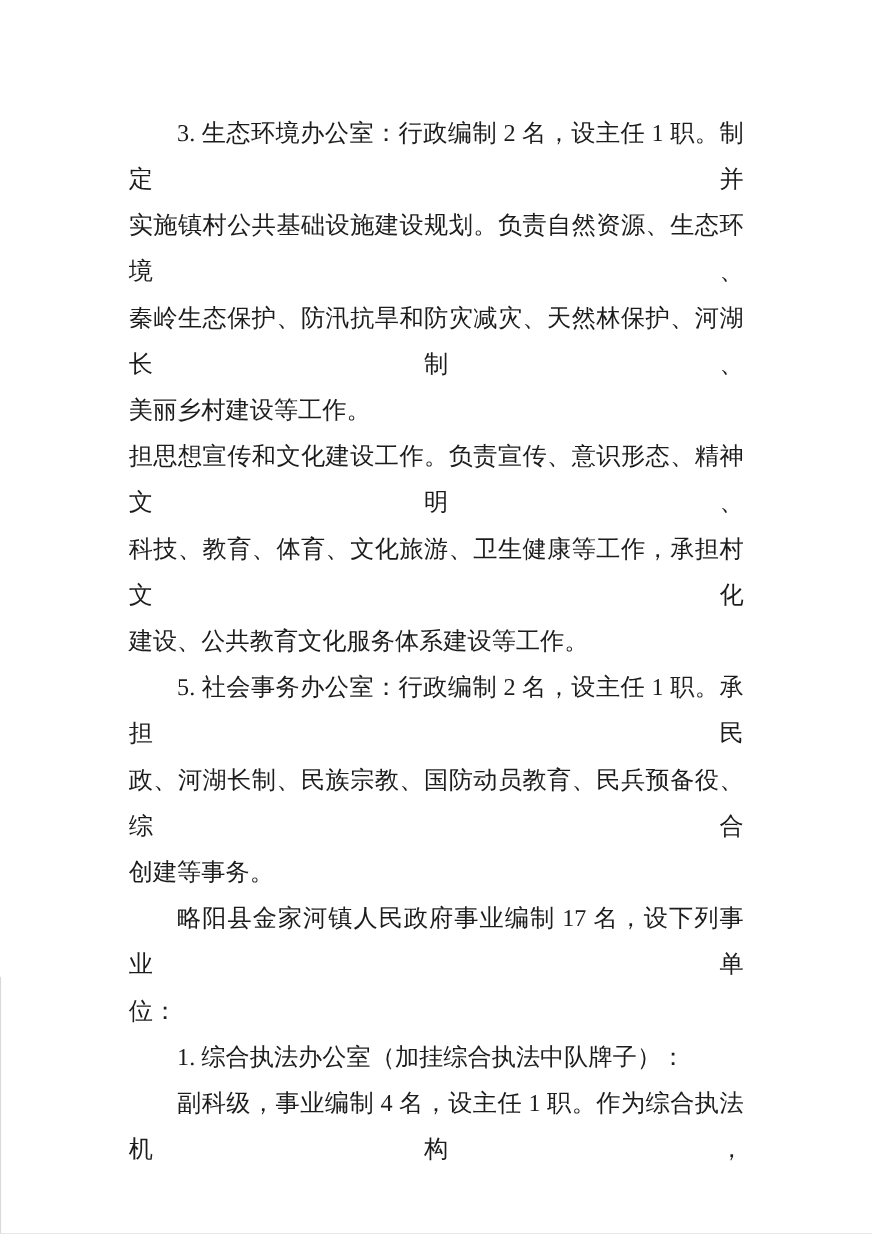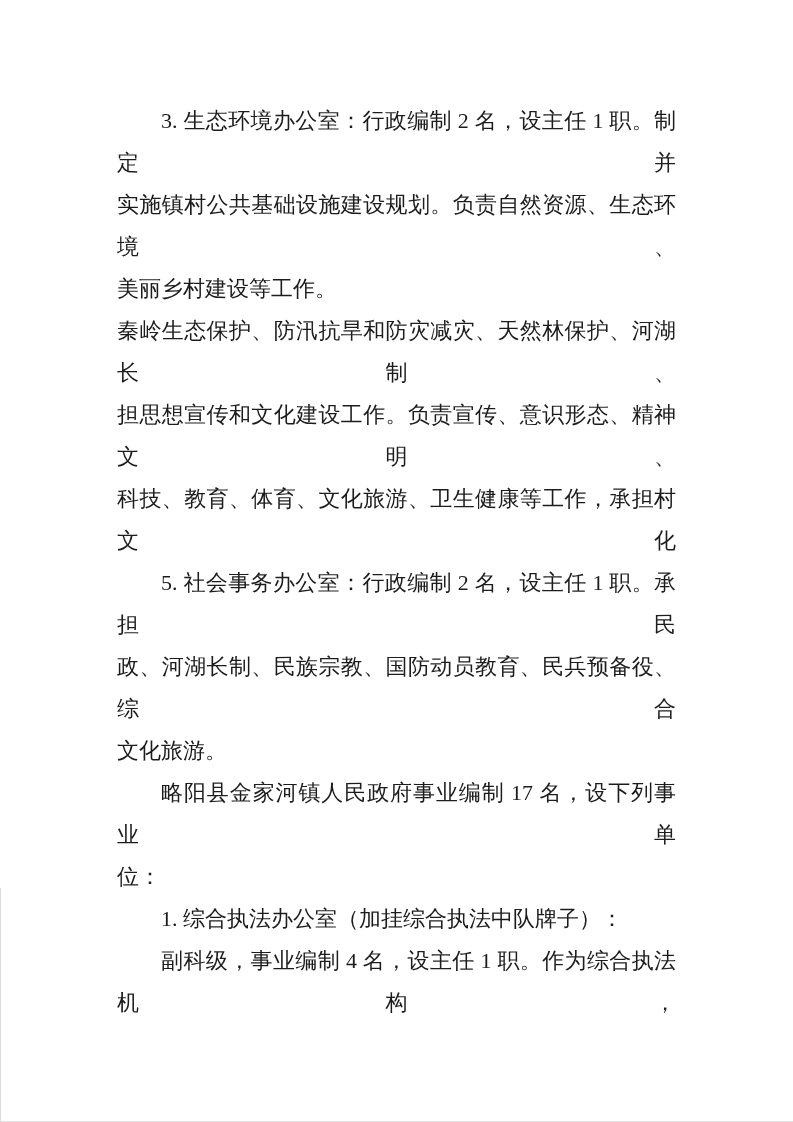--- a/index.html
+++ b/index.html
@@ -54,27 +54,28 @@
     background: #e4e4e4;
   }
 </style>
 </head>
 <body>
 
 <div class="page" style="--page-bg: #ffffff; --text-color: #1c1c1c;">
   <div class="text-block">
       <div class="doc-line indent justify">3. 生态环境办公室：行政编制 2 名，设主任 1 职。制定并</div>
       <div class="doc-line justify">实施镇村公共基础设施建设规划。负责自然资源、生态环境、</div>
+      <div class="doc-line justify">秦岭生态保护、防汛抗旱和防灾减灾、天然林保护、河湖长制、</div>
       <div class="doc-line">美丽乡村建设等工作。</div>
-      <div class="doc-line justify">秦岭生态保护、防汛抗旱和防灾减灾、天然林保护、河湖长制、</div>
       <div class="doc-line justify">担思想宣传和文化建设工作。负责宣传、意识形态、精神文明、</div>
       <div class="doc-line justify">科技、教育、体育、文化旅游、卫生健康等工作，承担村文化</div>
+      <div class="doc-line">建设、公共教育文化服务体系建设等工作。</div>
       <div class="doc-line indent justify">5. 社会事务办公室：行政编制 2 名，设主任 1 职。承担民</div>
       <div class="doc-line justify">政、河湖长制、民族宗教、国防动员教育、民兵预备役、综合</div>
-      <div class="doc-line">文化旅游。</div>
+      <div class="doc-line">创建等事务。</div>
       <div class="doc-line indent justify">略阳县金家河镇人民政府事业编制 17 名，设下列事业单</div>
       <div class="doc-line">位：</div>
       <div class="doc-line indent">1. 综合执法办公室（加挂综合执法中队牌子）：</div>
       <div class="doc-line indent justify">副科级，事业编制 4 名，设主任 1 职。作为综合执法机构，</div>
     </div>
   <div class="scan-edge-left"></div>
   <div class="scan-edge-bottom"></div>
 </div>
 
 </body></html>

